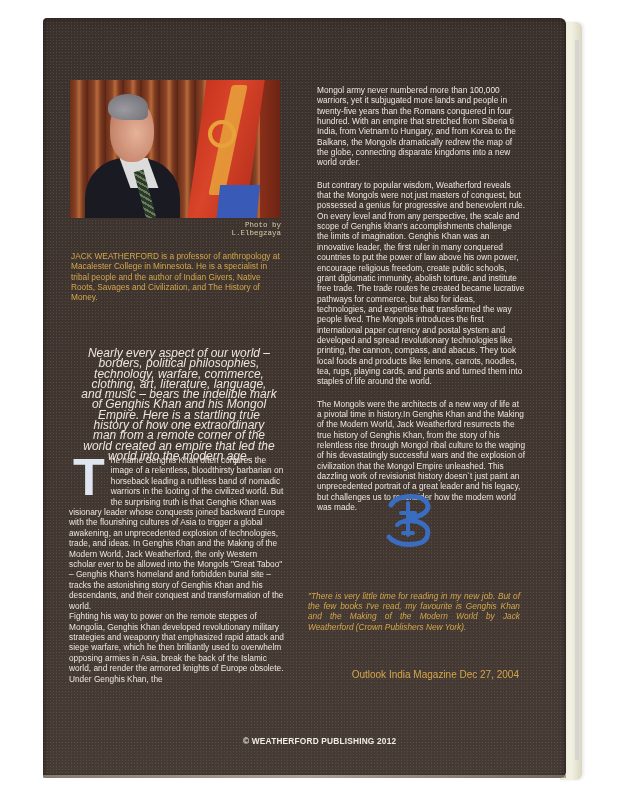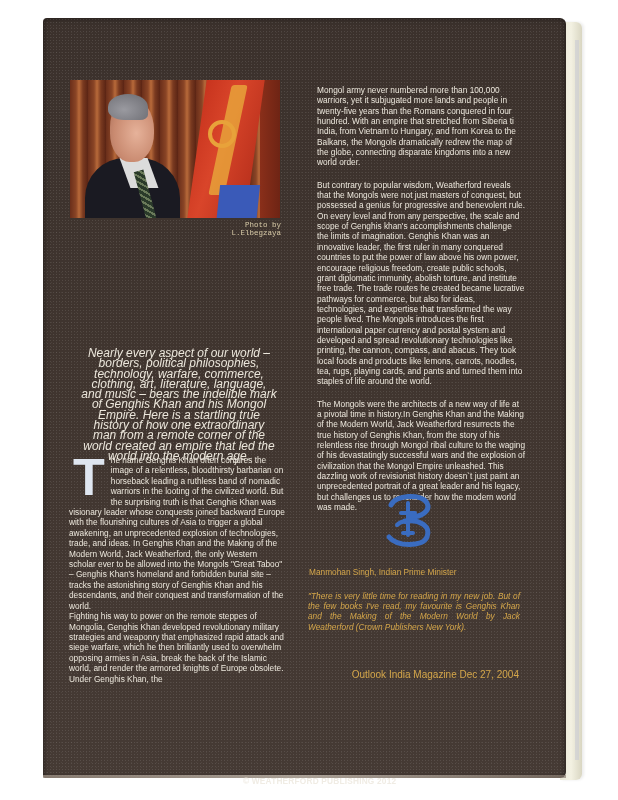--- a/index.html
+++ b/index.html
@@ -125,21 +125,21 @@
       position: absolute; left: 265px; top: 573px; width: 212px;
       font-size: 8.3px; line-height: 10.2px; color: #d4a64a;
       font-style: italic; text-align: justify;
     }
     .quote p { margin: 0; }
     .quote-source {
       position: absolute; left: 300px; top: 651px; width: 176px;
       font-size: 10px; color: #d4a64a; text-align: right;
     }
     .copyright {
-      position: absolute; left: 168px; top: 758px; width: 200px;
+      position: absolute; left: 168px; top: 718px; width: 200px;
       font-size: 8.3px; font-weight: bold; color: #f0ece4; letter-spacing: 0.2px; padding-left: 32px;
     }
   </style>
 </head>
 <body>
 
 <div class="page-edge"></div>
 <div class="page-edge-inner"></div>
 
 <div class="cover">
@@ -152,20 +152,21 @@
     <div class="flag-blue"></div>
     <div class="man-suit"></div>
     <div class="man-collar"></div>
     <div class="man-tie"></div>
     <div class="man-head"></div>
     <div class="man-hair"></div>
   </div>
 
   <div class="photo-credit">Photo by L.Elbegzaya</div>
 
+  <div class="bio">JACK WEATHERFORD is a professor of anthropology at Macalester College in Minnesota. He is a specialist in tribal people and the author of Indian Givers, Native Roots, Savages and Civilization, and The History of Money.</div>
 
   <div class="blurb">Nearly every aspect of our world – borders, political philosophies, technology, warfare, commerce, clothing, art, literature, language, and music – bears the indelible mark of Genghis Khan and his Mongol Empire. Here is a startling true history of how one extraordinary man from a remote corner of the world created an empire that led the world into the modern age.</div>
 
   <div class="intro">
     <span class="dropcap">T</span>
     <p>he name Genghis Khan often conjures the image of a relentless, bloodthirsty barbarian on horseback leading a ruthless band of nomadic warriors in the looting of the civilized world. But the surprising truth is that Genghis Khan was visionary leader whose conquests joined backward Europe with the flourishing cultures of Asia to trigger a global awakening, an unprecedented explosion of technologies, trade, and ideas. In Genghis Khan and the Making of the Modern World, Jack Weatherford, the only Western scholar ever to be allowed into the Mongols "Great Taboo" – Genghis Khan's homeland and forbidden burial site – tracks the astonishing story of Genghis Khan and his descendants, and their conquest and transformation of the world.</p>
     <p>Fighting his way to power on the remote steppes of Mongolia, Genghis Khan developed revolutionary military strategies and weaponry that emphasized rapid attack and siege warfare, which he then brilliantly used to overwhelm opposing armies in Asia, break the back of the Islamic world, and render the armored knights of Europe obsolete. Under Genghis Khan, the</p>
   </div>
 
   <div class="right-col">
@@ -178,21 +179,20 @@
     <svg width="56" height="58" viewBox="0 0 56 58">
       <path d="M10 14 C14 4, 40 2, 46 12 C50 20, 40 26, 30 26" fill="none" stroke="#3a6cc0" stroke-width="5" stroke-linecap="round"></path>
       <path d="M24 30 C40 28, 50 36, 46 46 C42 56, 16 56, 8 46" fill="none" stroke="#3a6cc0" stroke-width="5" stroke-linecap="round"></path>
       <path d="M27 12 L27 44" stroke="#3a6cc0" stroke-width="4" stroke-linecap="round"></path>
       <path d="M20 22 L34 22" stroke="#3a6cc0" stroke-width="4" stroke-linecap="round"></path>
       <path d="M16 34 C20 30, 24 30, 27 32" fill="none" stroke="#3a6cc0" stroke-width="4" stroke-linecap="round"></path>
       <path d="M22 42 L32 42" stroke="#3a6cc0" stroke-width="4" stroke-linecap="round"></path>
     </svg>
   </div>
 
-  <div class="quote-author">Manmohan Singh, Indian Prime Minister</div>
 
   <div class="quote">
     <p>"There  is  very  little  time for reading in my new job. But of the few books I've read, my favourite is Genghis  Khan and the Making of the Modern World  by  Jack  Weatherford (Crown Publishers New  York).</p>
   </div>
 
   <div class="quote-source">Outlook India Magazine  Dec 27, 2004</div>
 
   <div class="copyright">© WEATHERFORD PUBLISHING 2012</div>
 </div>
 

